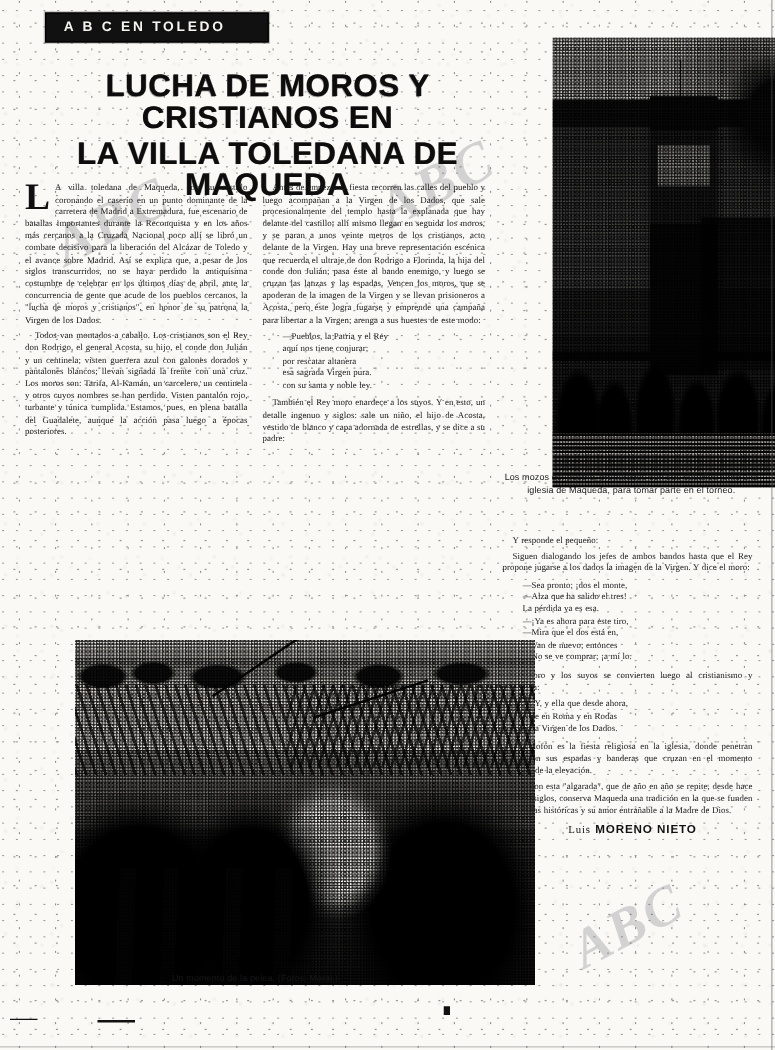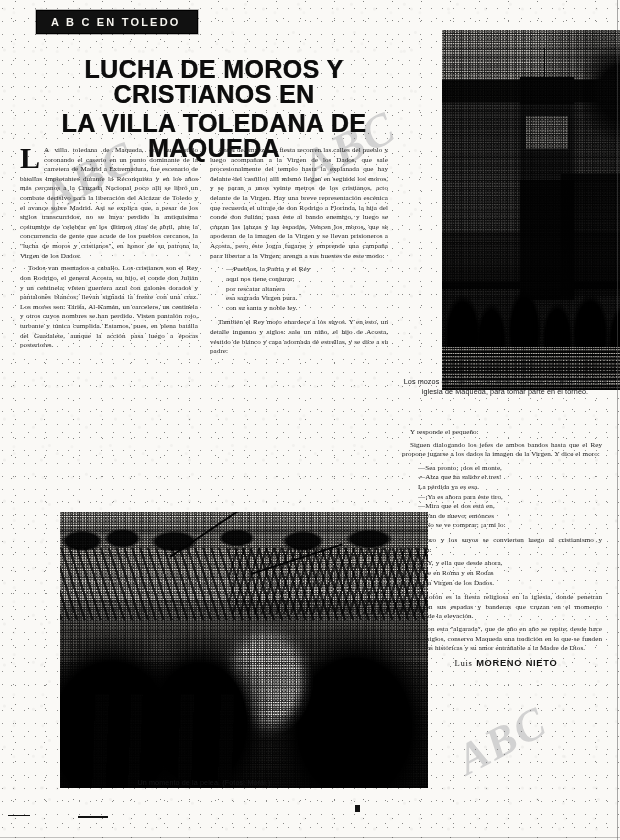--- a/index.html
+++ b/index.html
@@ -45,21 +45,21 @@
   .wm.d{left:60px;top:640px;font-size:44px;}
   .wm.e{left:455px;top:715px;font-size:44px;}
   .wm.f{left:520px;top:200px;font-size:40px;}
 
   
   .kicker-wrap{position:absolute;left:36px;top:10px;}
   .kicker{
     display:inline-block;background:#111;color:#f6f4ef;
     font-family:"Liberation Sans",sans-serif;
     font-size:11px;font-weight:700;letter-spacing:2.2px;
-    padding:5px 16px 5px 14px;
+    padding:5px 33px 5px 14px;
     border:1px solid #000;
     box-shadow:0 0 0 1px rgba(0,0,0,.25);
   }
   .headline{
     position:absolute;left:18px;top:40px;width:392px;
     font-family:"Liberation Sans",sans-serif;
     font-weight:700;font-size:25px;line-height:1.0;
     letter-spacing:.4px;color:#0d0d0d;
     text-align:center;
     text-shadow:.4px 0 0 rgba(0,0,0,.6), -.35px .3px 0 rgba(0,0,0,.35);

